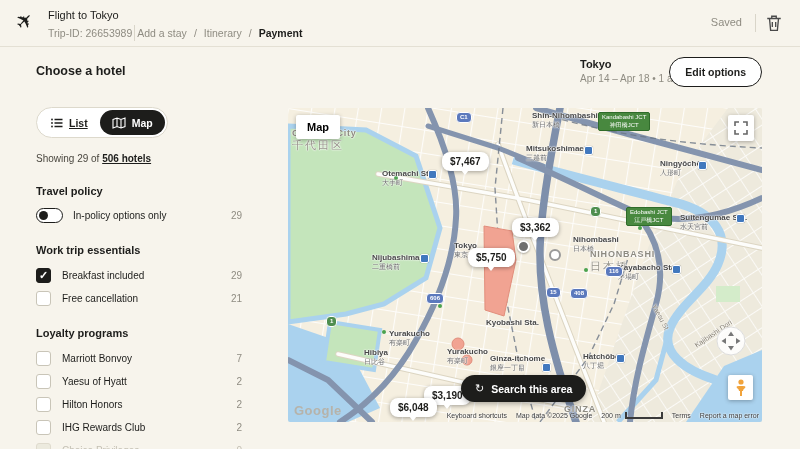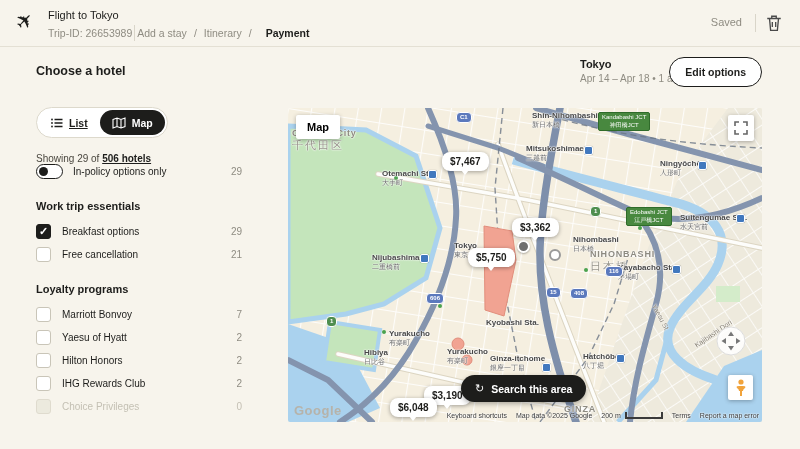--- a/index.html
+++ b/index.html
@@ -6,21 +6,21 @@
   .page{position:relative;width:800px;height:449px;background:#f7f4ec;font-family:"Liberation Sans",sans-serif;color:#1d1d1b;overflow:hidden;}
 
   
   .hdr{position:absolute;top:0;left:0;width:800px;height:46px;border-bottom:1px solid #e4e0d4;background:#f7f4ec;}
   .plane{position:absolute;left:16px;top:9px;font-size:21px;transform:rotate(-45deg);color:#1d1d1b;}
   .trip-title{position:absolute;left:48px;top:9px;font-size:11px;font-weight:normal;}
   .hdr-sub{position:absolute;left:48px;top:25px;display:flex;align-items:center;gap:2px;font-size:10.5px;color:#8f8c82;}
   .vdiv{width:1px;height:16px;background:#d9d5c9;}
   .crumbs{display:flex;align-items:center;gap:7px;}
   .crumb{color:#8f8c82;cursor:pointer;}
-  .crumb.active{color:#1d1d1b;font-weight:bold;margin-left:7px;}
+  .crumb.active{color:#1d1d1b;font-weight:bold;}
   .sep{color:#8f8c82;}
   .saved{position:absolute;right:58px;top:16px;font-size:11px;color:#8f8c82;}
   .hdr-vdiv{position:absolute;right:44px;top:14px;width:1px;height:18px;background:#d9d5c9;}
   .trash{position:absolute;right:18px;top:14px;width:16px;height:18px;cursor:pointer;}
 
   
   .page-title{position:absolute;left:36px;top:64px;font-size:12.5px;font-weight:bold;}
   .dest{position:absolute;left:580px;top:58px;font-size:11px;font-weight:bold;}
   .dates{position:absolute;left:580px;top:73px;font-size:10px;color:#8f8c82;}
   .edit-btn{position:absolute;right:38px;top:57px;height:30px;padding:0 15px;line-height:28px;border:1px solid #1d1d1b;border-radius:16px;background:#fff;font-size:10.5px;font-weight:bold;cursor:pointer;box-sizing:border-box;}
@@ -125,34 +125,35 @@
           </svg>
         <span class="lbl">Map</span>
       </span>
     </div>
 
     <div class="showing">
       <span>Showing 29 of</span>
       <a>506 hotels</a>
     </div>
 
+    <div class="fhead">Travel policy</div>
     <div class="trow">
       <span class="switch">
           <span class="knob"></span>
         </span>
       <span class="flabel">In-policy options only</span>
       <span class="fcount">29</span>
     </div>
 
     <div class="fhead">Work trip essentials</div>
     <div class="frow">
       <span class="cb checked">
           <span>✓</span>
         </span>
-      <span class="flabel">Breakfast options</span>
+      <span class="flabel">Breakfast included</span>
       <span class="fcount">29</span>
     </div>
     <div class="frow">
       <span class="cb"></span>
       <span class="flabel">Free cancellation</span>
       <span class="fcount">21</span>
     </div>
 
     <div class="fhead">Loyalty programs</div>
     <div class="frow">

